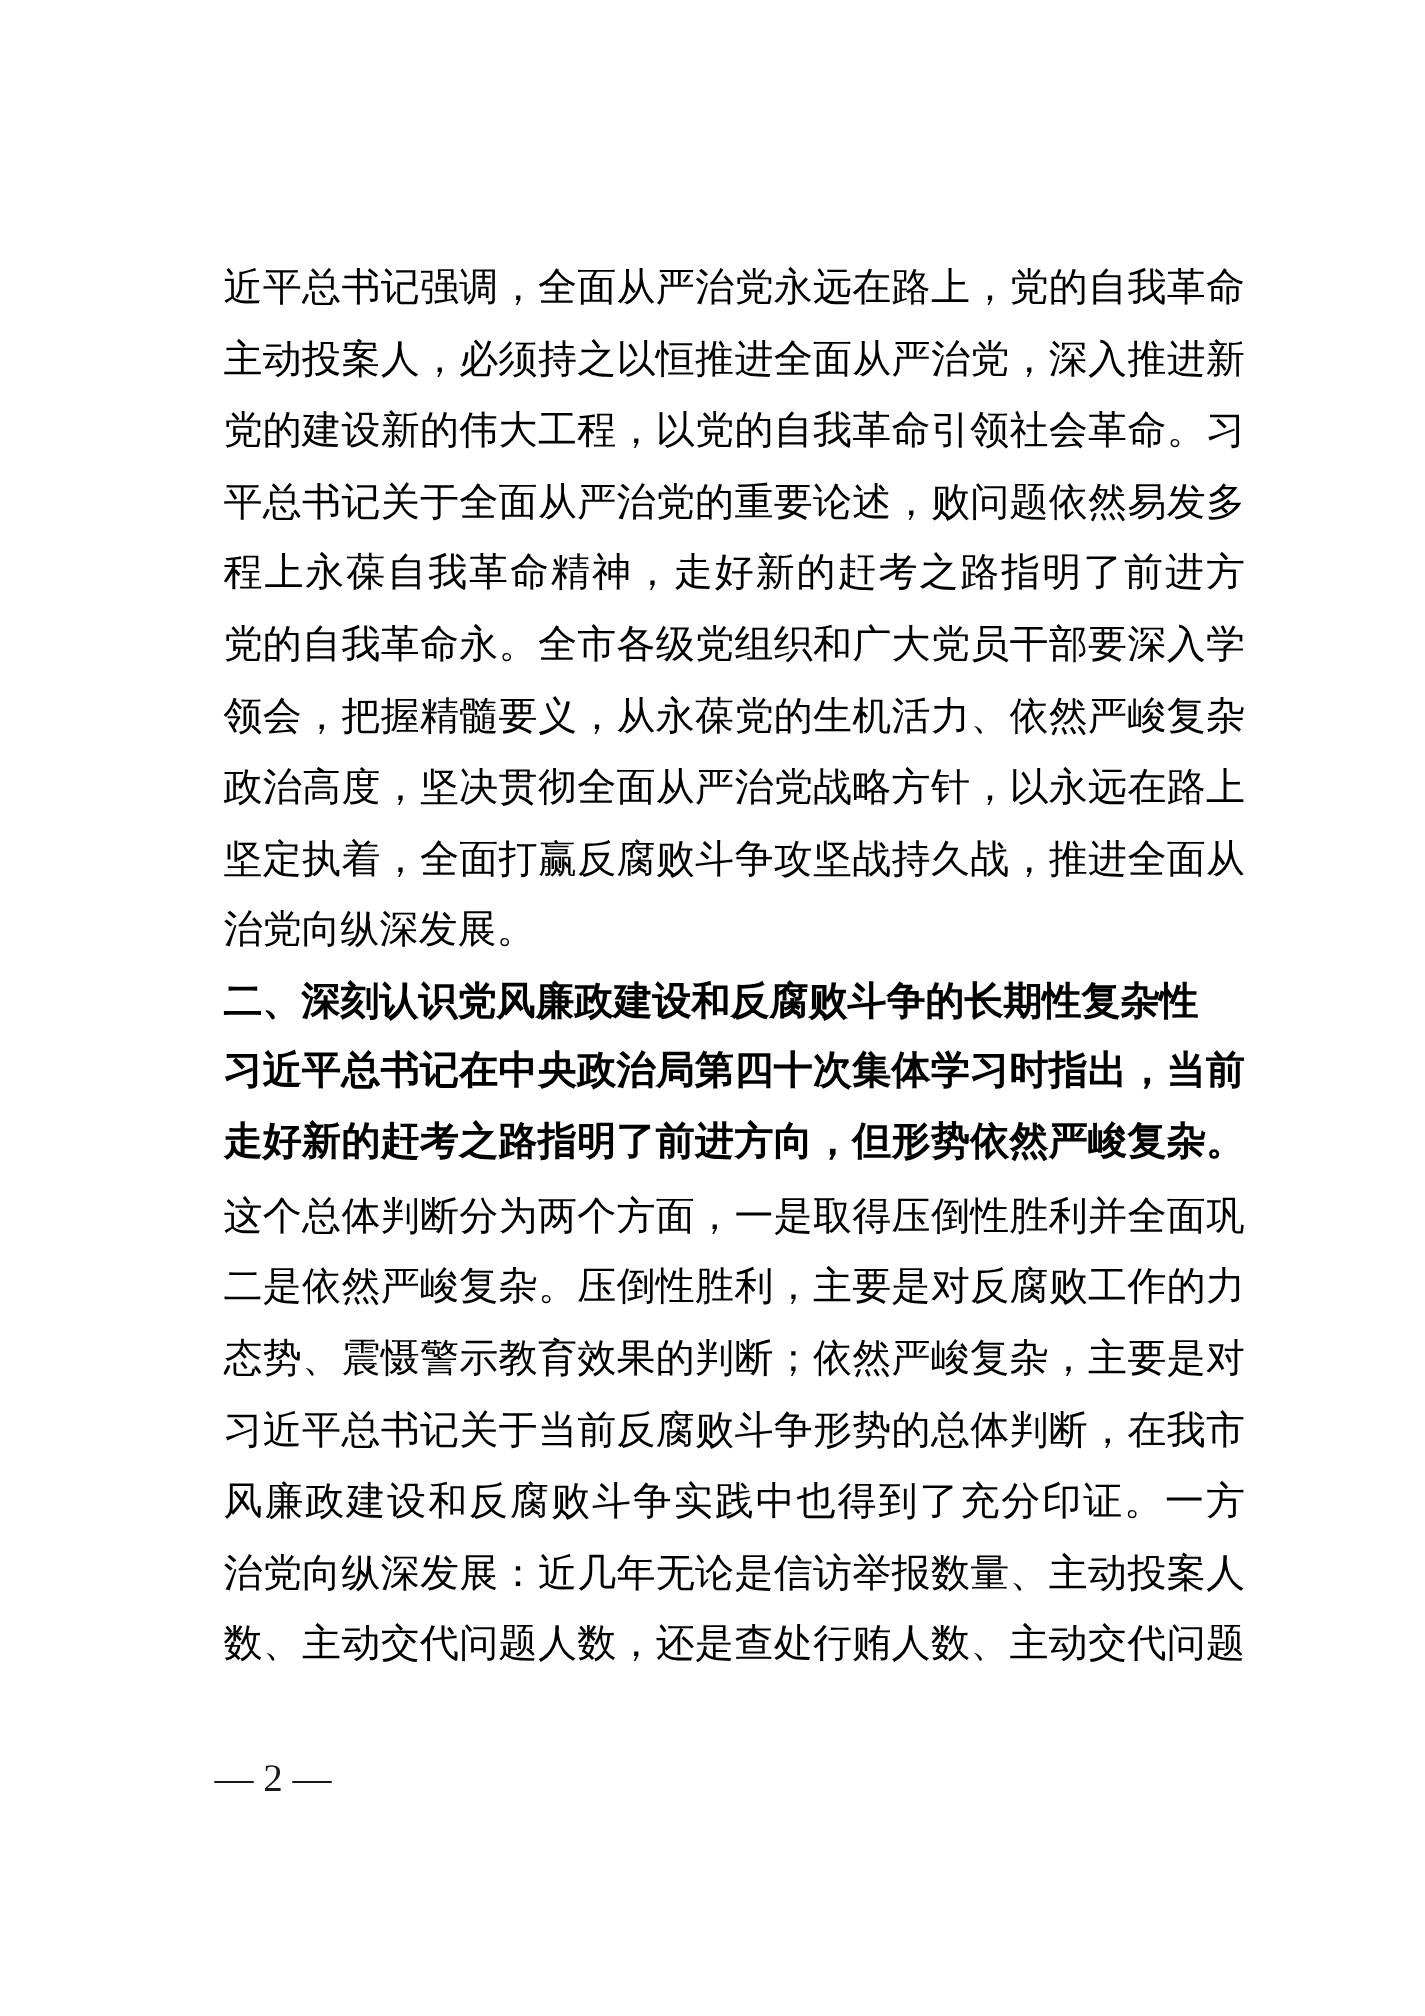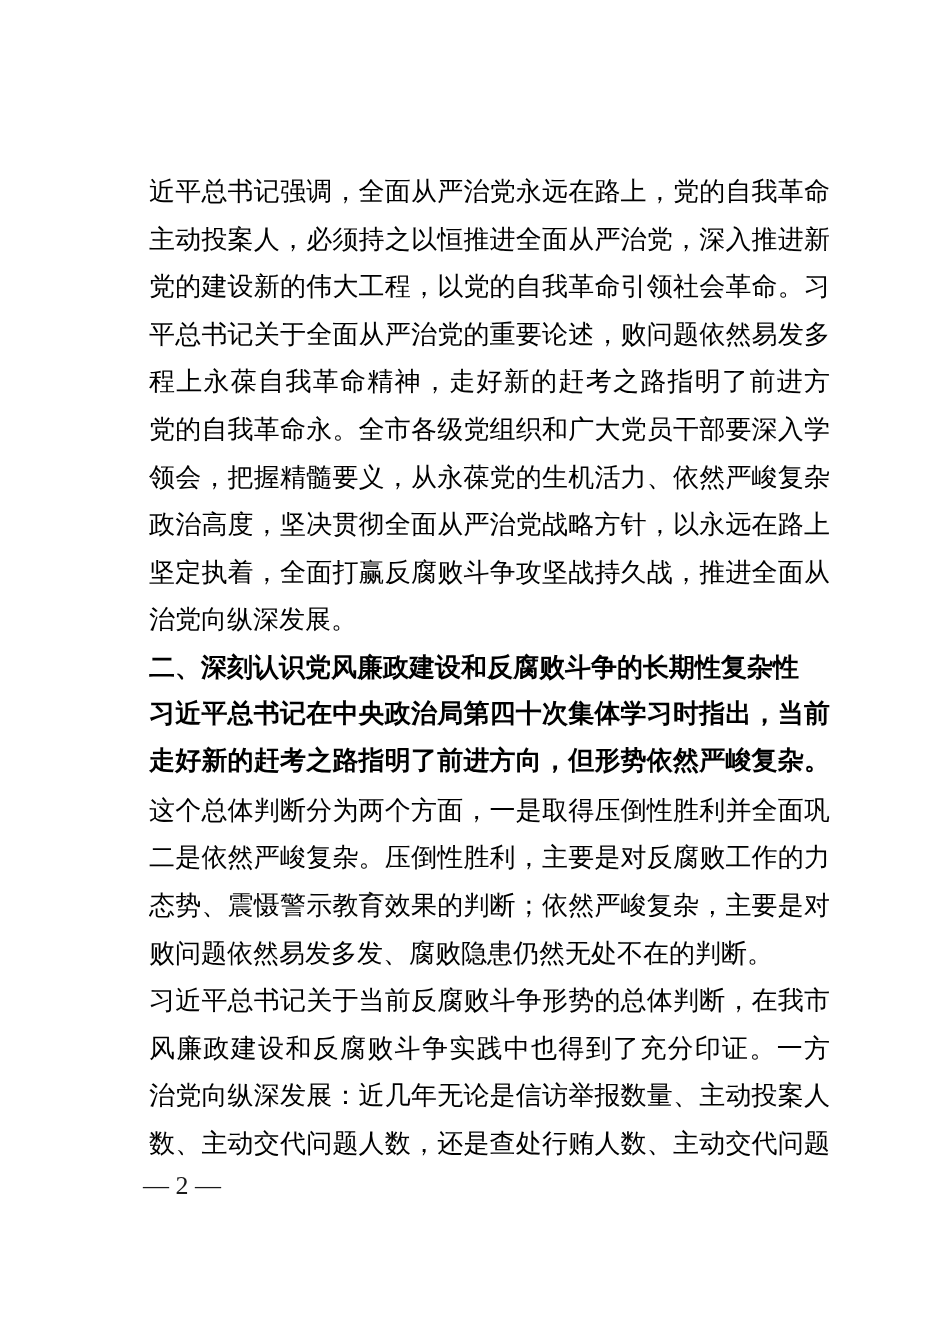--- a/index.html
+++ b/index.html
@@ -72,20 +72,19 @@
     <div class="line">领会，把握精髓要义，从永葆党的生机活力、依然严峻复杂</div>
     <div class="line">政治高度，坚决贯彻全面从严治党战略方针，以永远在路上的</div>
     <div class="line">坚定执着，全面打赢反腐败斗争攻坚战持久战，推进全面从严</div>
     <div class="line para-end">治党向纵深发展。</div>
     <div class="line heading">二、深刻认识党风廉政建设和反腐败斗争的长期性复杂性</div>
     <div class="line bold">习近平总书记在中央政治局第四十次集体学习时指出，当前反</div>
     <div class="line bold">走好新的赶考之路指明了前进方向，但形势依然严峻复杂。</div>
     <div class="line">这个总体判断分为两个方面，一是取得压倒性胜利并全面巩固，</div>
     <div class="line">二是依然严峻复杂。压倒性胜利，主要是对反腐败工作的力度、</div>
     <div class="line">态势、震慑警示教育效果的判断；依然严峻复杂，主要是对腐</div>
-    <div class="line para-end">败问题依然易发多发、腐败隐患仍然无处不在的判断。</div>
     <div class="line">习近平总书记关于当前反腐败斗争形势的总体判断，在我市党</div>
     <div class="line">风廉政建设和反腐败斗争实践中也得到了充分印证。一方面，</div>
     <div class="line">治党向纵深发展：近几年无论是信访举报数量、主动投案人</div>
     <div class="line">数、主动交代问题人数，还是查处行贿人数、主动交代问题人数</div>
   </div>
   <div class="footer">— 2 —</div>
 </div>
 
 </body></html>

